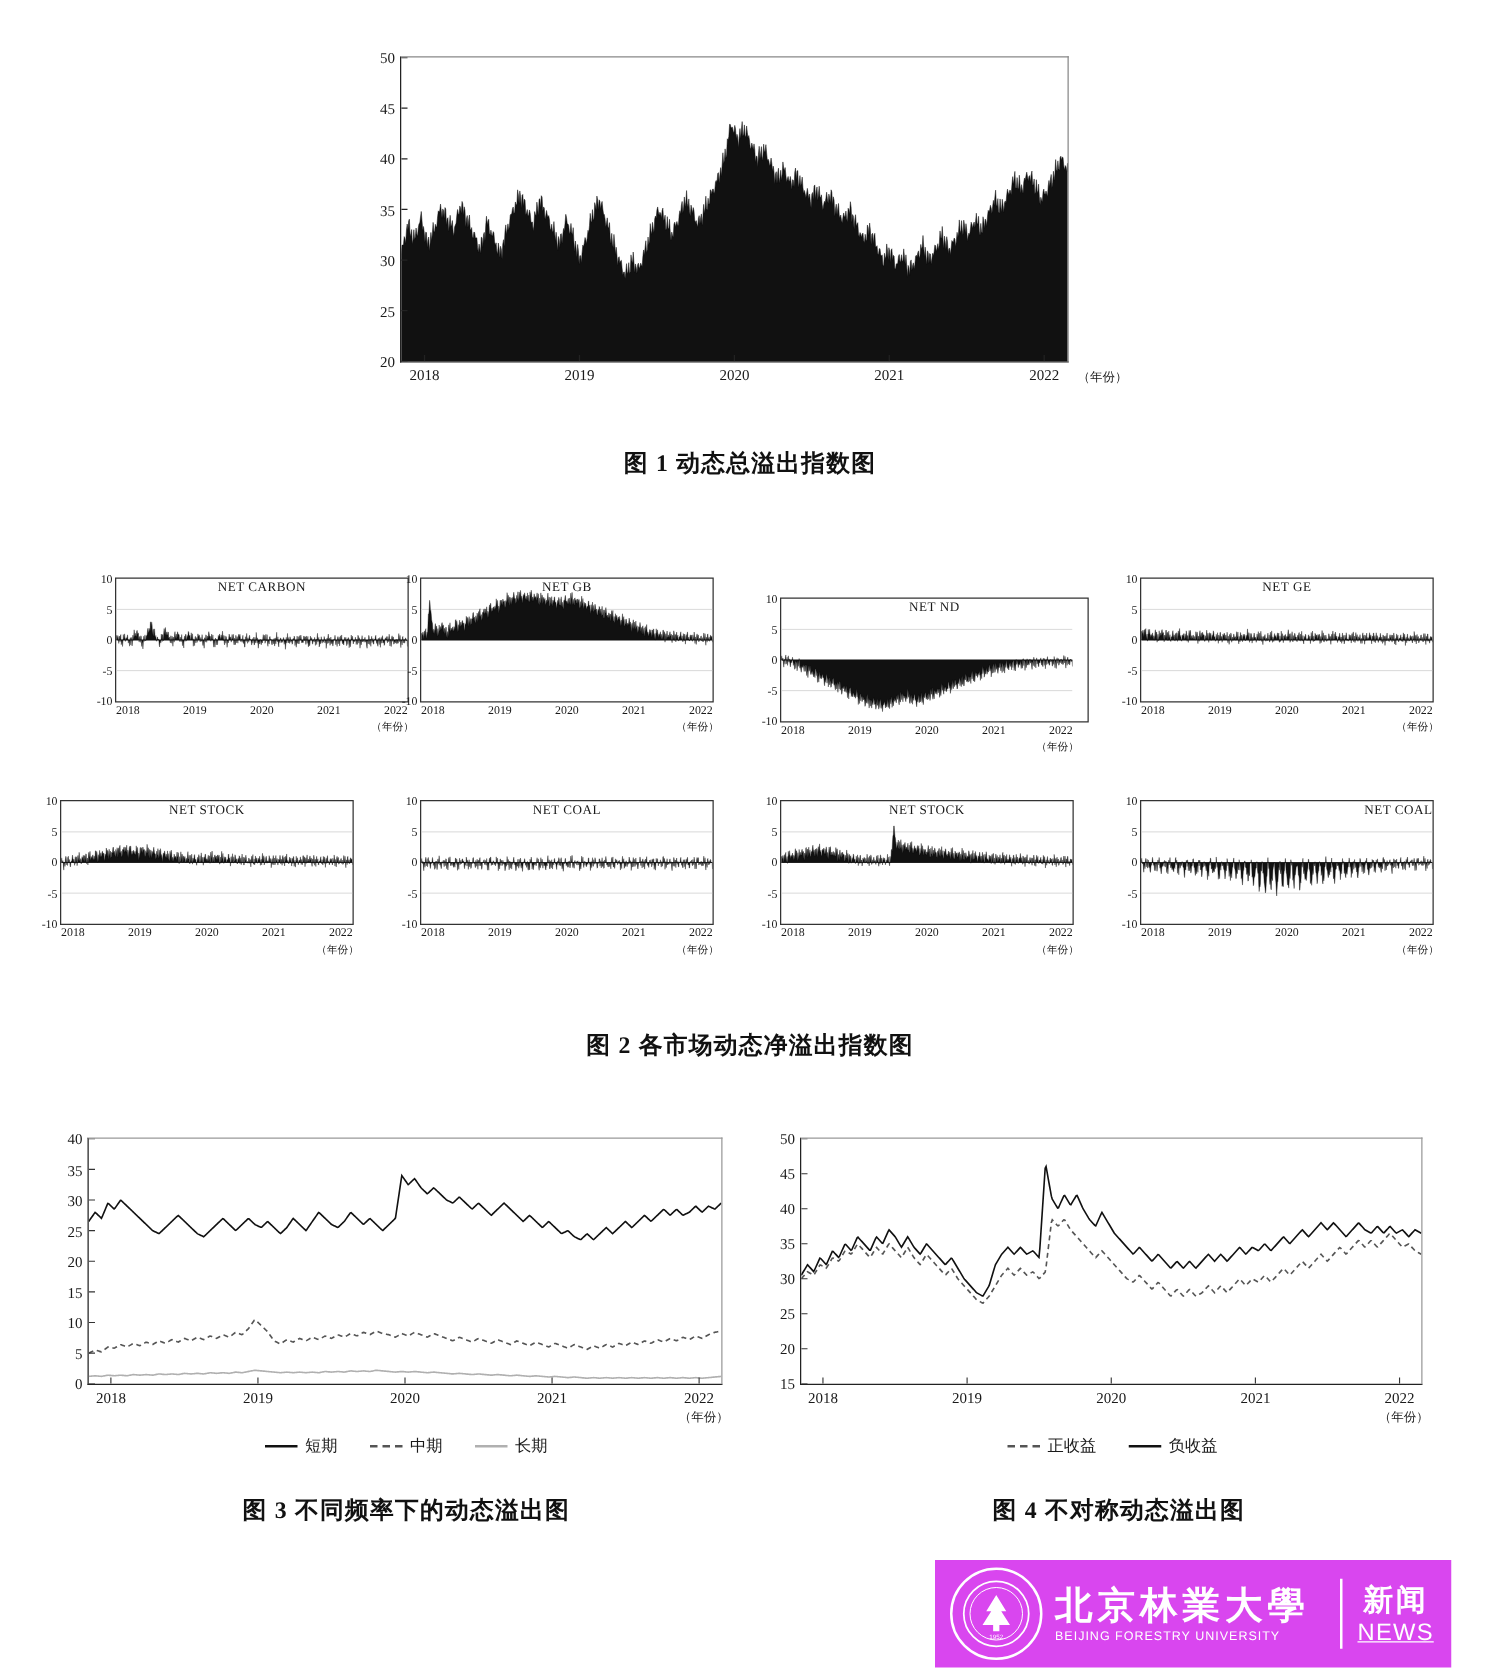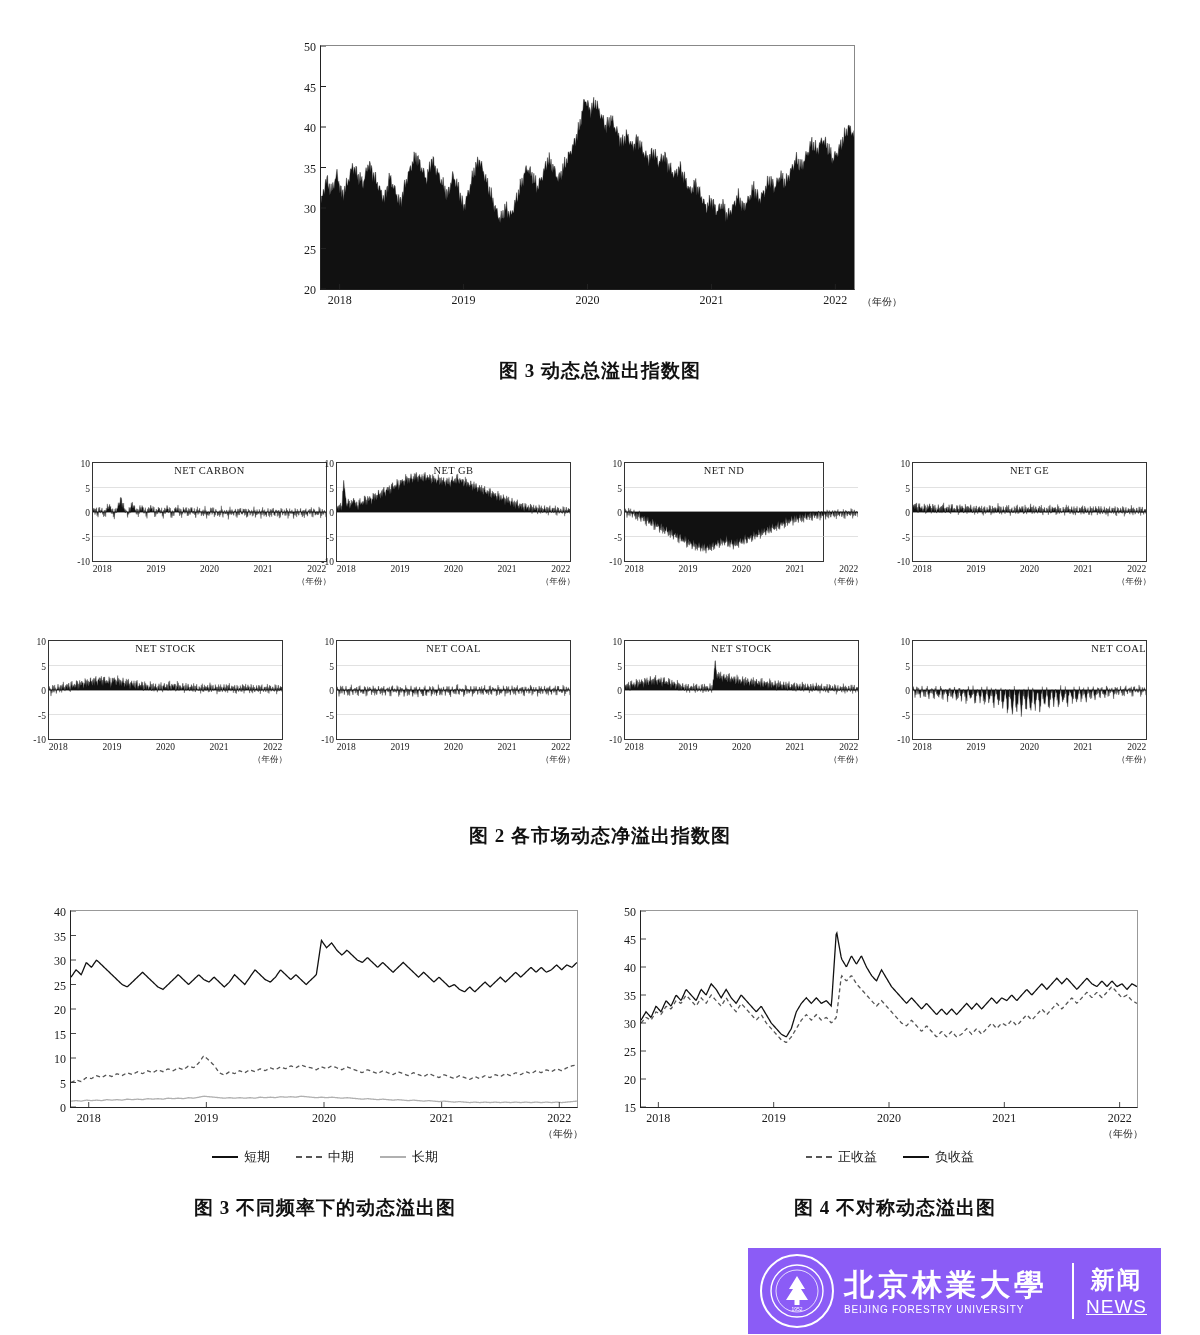--- a/index.html
+++ b/index.html
@@ -67,21 +67,21 @@
     position:absolute;display:flex;gap:26px;
     align-items:center;justify-content:center;width:100%;
     font-size:13px;font-family:"Liberation Serif", serif;
   }
   .legend .item{display:flex;align-items:center;gap:6px;}
   .legend .swatch{display:inline-block;width:26px;height:0;border-top-width:2px;border-top-style:solid;}
 
   
   .logo{
     position:absolute;display:flex;align-items:center;
-    background:#8b5cf6;color:#fff;
+    background:#d946ef;color:#fff;
   }
   .logo .crest{
     width:70px;height:70px;border-radius:50%;
     border:2px solid #ffffff;margin:0 10px 0 12px;
     display:flex;align-items:center;justify-content:center;
     flex:none;
   }
   .logo .names{display:flex;flex-direction:column;justify-content:center;padding-right:12px;}
   .logo .cn{font-size:30px;font-weight:bold;letter-spacing:4px;line-height:1.1;font-family:"Liberation Serif", serif;}
   .logo .en{font-size:10px;letter-spacing:.8px;font-family:"Liberation Sans", sans-serif;margin-top:3px;}
@@ -120,21 +120,21 @@
         <div class="ylab" style="top: 41.5px;">45</div>
         <div class="ylab" style="top: 1px;">50</div>
         <div class="xlab" style="left: 18.655px;">2018</div>
         <div class="xlab" style="left: 142.577px;">2019</div>
         <div class="xlab" style="left: 266.5px;">2020</div>
         <div class="xlab" style="left: 390.423px;">2021</div>
         <div class="xlab" style="left: 514.345px;">2022</div>
         <div class="unit" style="left: 541px; top: 249px;">（年份）</div>
       </div>
   </div>
-  <div class="caption" style="left:0;top:358px;width:1200px;">图 3  动态总溢出指数图</div>
+  <div class="caption" style="left:0;top:358px;width:1200px;">图 1  动态总溢出指数图</div>
 
   <div id="fig2-wrap">
       <div class="chartbox" style="left: 48px; top: 462px; width: 235px; height: 100px; margin-left: 44px;">
         <div class="plot" style="width: 235px; height: 100px; border: 1px solid rgb(51, 51, 51);">
           <svg width="233" height="98" viewBox="0 0 233 98" preserveAspectRatio="none">
             <line x1="0" y1="24.5" x2="233" y2="24.5" stroke="#cccccc" stroke-width="0.6"></line>
             <line x1="0" y1="49" x2="233" y2="49" stroke="#444" stroke-width="0.8"></line>
             <line x1="0" y1="73.5" x2="233" y2="73.5" stroke="#cccccc" stroke-width="0.6"></line>
             <path d="M0 49.00L0.00 48.02L0.33 45.17L0.67 46.65L1.00 47.93L1.33 45.46L1.67 47.82L2.00 51.76L2.33 46.70L2.67 45.83L3.00 50.55L3.33 45.84L3.67 44.65L4.00 52.74L4.33 50.92L4.67 48.65L5.00 54.23L5.33 50.68L5.67 44.59L6.00 48.28L6.33 47.72L6.67 44.08L7.00 47.67L7.33 50.18L7.67 47.54L8.00 47.12L8.33 48.32L8.67 46.87L9.00 44.88L9.33 48.19L9.67 51.48L10.00 48.69L10.33 50.37L10.67 53.94L11.00 48.03L11.33 47.08L11.67 53.00L12.00 48.29L12.33 46.91L12.67 53.81L13.00 49.76L13.33 45.06L13.67 49.18L14.00 45.56L14.33 40.87L14.67 45.57L15.00 46.43L15.33 43.57L15.67 45.67L16.00 46.26L16.33 42.45L16.67 41.27L17.00 43.69L17.33 44.58L17.67 43.32L18.00 47.30L18.33 50.68L18.67 46.15L19.00 46.95L19.33 50.89L19.67 45.61L20.00 46.39L20.33 54.18L20.67 51.22L21.00 50.63L21.33 56.17L21.67 50.93L22.00 45.92L22.33 50.20L22.67 48.11L23.00 44.90L23.33 49.40L23.67 49.75L24.00 45.78L24.33 45.38L24.67 45.14L25.00 41.82L25.33 39.69L25.67 42.35L26.00 43.24L26.33 39.62L26.67 41.17L27.00 42.25L27.33 34.89L27.67 34.37L28.00 38.43L28.33 34.69L28.67 36.88L29.00 45.09L29.33 41.47L29.67 40.10L30.00 46.15L30.33 42.73L30.67 40.09L31.00 46.48L31.33 46.94L31.67 45.38L32.00 49.45L32.33 50.07L32.67 46.75L33.00 46.59L33.33 48.77L33.67 48.64L34.00 48.14L34.33 52.61L34.67 54.58L35.00 50.01L35.33 50.43L35.67 51.48L36.00 44.28L36.33 45.14L36.67 50.37L37.00 44.84L37.33 44.54L37.67 49.74L38.00 43.26L38.33 39.86L38.67 44.50L39.00 41.10L39.33 38.95L39.67 44.50L40.00 44.96L40.33 42.52L40.67 44.52L41.00 44.94L41.33 42.49L41.67 42.85L42.00 46.92L42.33 48.10L42.67 46.59L43.00 50.25L43.33 51.31L43.67 45.57L44.00 47.85L44.33 51.60L44.67 45.93L45.00 48.32L45.33 54.01L45.67 47.81L46.00 46.60L46.33 50.72L46.67 44.50L47.00 42.29L47.33 47.98L47.67 46.05L48.00 44.23L48.33 48.04L48.67 46.50L49.00 42.41L49.33 43.38L49.67 45.09L50.00 44.35L50.33 44.95L50.67 49.63L51.00 50.39L51.33 46.73L51.67 49.36L52.00 50.30L52.33 44.61L52.67 48.32L53.00 53.56L53.33 48.88L53.67 51.31L54.00 55.43L54.33 47.76L54.67 45.91L55.00 50.13L55.33 45.29L55.67 44.29L56.00 49.90L56.33 48.08L56.67 45.28L57.00 47.16L57.33 45.67L57.67 42.16L58.00 42.70L58.33 45.67L58.67 45.82L59.00 45.15L59.33 48.95L59.67 48.48L60.00 43.24L60.33 46.44L60.67 48.76L61.00 44.05L61.33 48.83L61.67 54.01L62.00 48.08L62.33 49.43L62.67 53.54L63.00 46.85L63.33 46.08L63.67 51.36L64.00 47.93L64.33 47.00L64.67 50.96L65.00 47.93L65.33 44.08L65.67 45.66L66.00 46.26L66.33 44.91L66.67 46.33L67.00 50.47L67.33 49.87L67.67 46.96L68.00 50.13L68.33 49.68L68.67 44.69L69.00 49.66L69.33 53.43L69.67 48.83L70.00 52.81L70.33 55.58L70.67 47.32L71.00 47.22L71.33 50.68L71.67 44.84L72.00 45.36L72.33 50.86L72.67 47.75L73.00 45.86L73.33 48.22L73.67 45.58L74.00 42.32L74.33 43.86L74.67 46.18L75.00 45.84L75.33 46.33L75.67 50.07L76.00 48.44L76.33 44.24L76.67 48.16L77.00 49.03L77.33 44.97L77.67 51.07L78.00 54.70L78.33 48.79L78.67 51.81L79.00 54.71L79.33 47.41L79.67 48.37L80.00 52.98L80.33 48.51L80.67 48.94L81.00 52.85L81.33 48.57L81.67 45.36L82.00 47.01L82.33 46.03L82.67 44.17L83.00 46.07L83.33 49.02L83.67 47.08L84.00 44.90L84.33 47.95L84.67 46.04L85.00 41.91L85.33 47.52L85.67 49.52L86.00 45.29L86.33 50.78L86.67 52.96L87.00 45.67L87.33 48.27L87.67 51.60L88.00 46.21L88.33 49.43L88.67 54.86L89.00 50.32L89.33 49.30L89.67 51.38L90.00 47.23L90.33 44.26L90.67 46.20L91.00 47.32L91.33 46.52L91.67 47.81L92.00 50.73L92.33 47.88L92.67 44.60L93.00 48.43L93.33 47.64L93.67 44.43L94.00 51.23L94.33 53.00L94.67 47.39L95.00 51.61L95.33 52.79L95.67 45.24L96.00 47.86L96.33 51.37L96.67 46.23L97.00 48.17L97.33 51.56L97.67 46.22L98.00 44.35L98.33 46.82L98.67 45.32L99.00 44.47L99.33 47.78L99.67 50.39L100.00 48.60L100.33 48.01L100.67 50.81L101.00 47.96L101.33 45.25L101.67 51.31L102.00 51.89L102.33 48.73L102.67 54.76L103.00 54.19L103.33 46.34L103.67 49.36L104.00 50.22L104.33 43.72L104.67 47.56L105.00 51.69L105.33 47.18L105.67 48.31L106.00 50.81L106.33 46.40L106.67 45.16L107.00 48.30L107.33 48.90L107.67 48.46L108.00 50.83L108.33 53.05L108.67 49.76L109.00 47.89L109.33 51.61L109.67 49.36L110.00 46.66L110.33 53.06L110.67 52.37L111.00 46.88L111.33 51.28L111.67 49.95L112.00 42.92L112.33 48.18L112.67 51.44L113.00 47.29L113.33 51.92L113.67 55.56L114.00 50.63L114.33 50.46L114.67 52.21L115.00 49.14L115.33 48.53L115.67 51.83L116.00 52.82L116.33 50.47L116.67 50.20L117.00 51.35L117.33 46.88L117.67 44.65L118.00 49.64L118.33 47.96L118.67 45.16L119.00 51.62L119.33 50.34L119.67 44.44L120.00 49.56L120.33 49.77L120.67 44.71L121.00 51.01L121.33 54.08L121.67 48.85L122.00 50.97L122.33 52.27L122.67 46.66L123.00 46.21L123.33 48.95L123.67 48.38L124.00 48.60L124.33 51.70L124.67 52.94L125.00 49.55L125.33 48.97L125.67 52.13L126.00 48.96L126.33 47.65L126.67 53.86L127.00 51.60L127.33 47.30L127.67 52.12L128.00 48.95L128.33 42.79L128.67 49.01L129.00 50.48L129.33 46.46L129.67 52.30L130.00 54.50L130.33 49.06L130.67 50.08L131.00 51.19L131.33 47.26L131.67 47.64L132.00 51.05L132.33 50.88L132.67 48.85L133.00 49.89L133.33 50.95L133.67 47.10L134.00 47.14L134.33 52.47L134.67 50.68L135.00 50.26L135.33 56.47L135.67 52.55L136.00 46.87L136.33 51.53L136.67 48.96L137.00 43.71L137.33 50.05L137.67 51.39L138.00 46.95L138.33 51.00L138.67 51.78L139.00 46.39L139.33 47.88L139.67 50.87L140.00 49.32L140.33 49.72L140.67 52.43L141.00 51.85L141.33 48.00L141.67 47.74L142.00 49.26L142.33 45.88L142.67 46.94L143.00 53.50L143.33 50.97L143.67 49.06L144.00 54.78L144.33 50.91L144.67 45.86L145.00 51.75L145.33 50.52L145.67 46.29L146.00 52.20L146.33 51.86L146.67 45.51L147.00 47.85L147.33 48.71L147.67 45.01L148.00 47.30L148.33 51.18L148.67 50.74L149.00 50.12L149.33 51.39L149.67 50.43L150.00 45.78L150.33 46.13L150.67 49.63L151.00 46.32L151.33 46.51L151.67 52.59L152.00 48.64L152.33 45.77L152.67 51.77L153.00 48.85L153.33 46.14L153.67 54.41L154.00 53.97L154.33 49.33L154.67 53.59L155.00 52.10L155.33 45.89L155.67 47.81L156.00 49.20L156.33 47.11L156.67 49.14L157.00 52.34L157.33 51.27L157.67 48.57L158.00 49.59L158.33 50.57L158.67 46.89L159.00 48.52L159.33 53.37L159.67 49.29L160.00 48.19L160.33 52.64L160.67 46.66L161.00 43.62L161.33 50.71L161.67 48.90L162.00 46.91L162.33 54.54L162.67 53.56L163.00 48.82L163.33 52.07L163.67 50.91L164.00 46.37L164.33 49.12L164.67 51.60L165.00 49.66L165.33 49.21L165.67 50.87L166.00 49.58L166.33 46.21L166.67 48.26L167.00 51.41L167.33 48.71L167.67 51.09L168.00 55.70L168.33 49.73L168.67 47.41L169.00 51.86L169.33 46.47L169.67 44.23L170.00 51.56L170.33 49.83L170.67 47.32L171.00 53.31L171.33 51.30L171.67 46.62L172.00 50.70L172.33 52.05L172.67 49.50L173.00 51.89L173.33 53.85L173.67 51.14L174.00 48.53L174.33 49.14L174.67 48.22L175.00 45.18L175.33 48.53L175.67 52.81L176.00 49.03L176.33 50.08L176.67 54.22L177.00 47.93L177.33 46.21L177.67 52.11L178.00 48.06L178.33 46.75L178.67 53.71L179.00 50.24L179.33 45.64L179.67 50.03L180.00 48.28L180.33 44.96L180.67 49.64L181.00 52.01L181.33 50.51L181.67 51.95L182.00 53.02L182.33 50.08L182.67 46.83L183.00 48.76L183.33 49.99L183.67 46.86L184.00 49.74L184.33 53.55L184.67 48.00L185.00 48.14L185.33 52.57L185.67 47.04L186.00 47.40L186.33 55.24L186.67 51.45L187.00 49.32L187.33 54.47L187.67 49.84L188.00 45.02L188.33 48.85L188.67 47.86L189.00 45.93L189.33 50.20L189.67 52.18L190.00 49.75L190.33 49.00L190.67 50.41L191.00 49.29L191.33 46.75L191.67 50.28L192.00 52.68L192.33 48.48L192.67 50.28L193.00 52.59L193.33 45.26L193.67 45.73L194.00 51.49L194.33 47.11L194.67 48.22L195.00 55.55L195.33 51.31L195.67 48.76L196.00 52.91L196.33 48.87L196.67 45.51L197.00 50.18L197.33 50.52L197.67 48.18L198.00 49.79L198.33 50.81L198.67 48.10L199.00 46.79L199.33 49.79L199.67 50.79L200.00 49.22L200.33 53.87L200.67 55.66L201.00 49.24L201.33 49.93L201.67 52.21L202.00 45.25L202.33 46.49L202.67 52.60L203.00 48.18L203.33 48.47L203.67 54.11L204.00 48.82L204.33 46.06L204.67 51.07L205.00 49.49L205.33 47.72L205.67 52.13L206.00 52.31L206.33 48.99L206.67 48.59L207.00 48.86L207.33 46.24L207.67 45.28L208.00 49.91L208.33 51.77L208.67 48.89L209.00 52.45L209.33 54.06L209.67 47.52L210.00 49.00L210.33 52.78L210.67 47.03L211.00 49.14L211.33 54.88L211.67 48.71L212.00 46.99L212.33 51.55L212.67 46.92L213.00 45.52L213.33 51.44L213.67 51.24L214.00 50.08L214.33 53.32L214.67 52.56L215.00 48.46L215.33 47.20L215.67 48.92L216.00 47.91L216.33 46.24L216.67 50.29L217.00 51.26L217.33 46.18L217.67 48.86L218.00 50.50L218.33 44.36L218.67 48.11L219.00 53.82L219.33 48.37L219.67 49.89L220.00 54.28L220.33 47.36L220.67 45.65L221.00 50.12L221.33 46.76L221.67 46.66L222.00 52.35L222.33 52.06L222.67 49.73L223.00 51.03L223.33 51.32L223.67 48.99L224.00 48.31L224.33 51.87L224.67 51.60L225.00 48.61L225.33 51.78L225.67 50.89L226.00 43.84L226.33 47.28L226.67 50.34L227.00 45.28L227.33 49.82L227.67 55.09L228.00 48.96L228.33 49.70L228.67 53.06L229.00 46.71L229.33 46.13L229.67 51.46L230.00 49.36L230.33 48.37L230.67 51.55L231.00 50.43L231.33 47.23L231.67 47.84L232.00 49.82L232.33 48.98L232.67 49.27L233.00 54.18L233.00 49.00Z" fill="#111111" stroke="#111111" stroke-width="0.3"></path>
           </svg>
@@ -168,21 +168,21 @@
           <div class="sm-ylab" style="top: 1px;">10</div>
           <div class="sm-xlab" style="left: 9.32px;">2018</div>
           <div class="sm-xlab" style="left: 62.91px;">2019</div>
           <div class="sm-xlab" style="left: 116.5px;">2020</div>
           <div class="sm-xlab" style="left: 170.09px;">2021</div>
           <div class="sm-xlab" style="left: 223.68px;">2022</div>
           <div class="sm-unit" style="left: 199px; top: 114px; width: 44px;">（年份）</div>
         </div>
       </div>
       <div class="chartbox" style="left: 624px; top: 462px; width: 235px; height: 100px;">
-        <div class="plot" style="width: 200px; height: 100px; border: 1px solid rgb(51, 51, 51);">
+        <div class="plot" style="width: 247px; height: 100px; border: 1px solid rgb(51, 51, 51); margin-top: 16px;">
           <svg width="233" height="98" viewBox="0 0 233 98" preserveAspectRatio="none">
             <line x1="0" y1="24.5" x2="233" y2="24.5" stroke="#cccccc" stroke-width="0.6"></line>
             <line x1="0" y1="49" x2="233" y2="49" stroke="#444" stroke-width="0.8"></line>
             <line x1="0" y1="73.5" x2="233" y2="73.5" stroke="#cccccc" stroke-width="0.6"></line>
             <path d="M0 49.00L0.00 48.02L0.33 45.66L0.67 47.64L1.00 49.41L1.33 47.44L1.67 50.29L2.00 54.72L2.33 50.11L2.67 48.46L3.00 52.41L3.33 46.92L3.67 44.95L4.00 52.27L4.33 49.68L4.67 46.77L5.00 53.34L5.33 50.77L5.67 45.66L6.00 50.34L6.33 50.77L6.67 48.11L7.00 52.51L7.33 54.53L7.67 51.40L8.00 50.48L8.33 51.19L8.67 49.25L9.00 46.76L9.33 49.82L9.67 53.34L10.00 50.76L10.33 52.65L10.67 56.44L11.00 50.74L11.33 50.01L11.67 55.83L12.00 51.47L12.33 50.44L12.67 57.68L13.00 53.99L13.33 49.63L13.67 54.10L14.00 51.31L14.33 47.75L14.67 53.58L15.00 55.56L15.33 53.83L15.67 57.07L16.00 58.78L16.33 55.44L16.67 53.35L17.00 54.85L17.33 54.83L17.67 52.66L18.00 55.72L18.33 58.19L18.67 53.40L19.00 54.21L19.33 58.16L19.67 52.89L20.00 53.67L20.33 61.47L20.67 58.52L21.00 57.29L21.33 63.11L21.67 58.15L22.00 53.41L22.33 57.97L22.67 56.16L23.00 53.23L23.33 58.85L23.67 60.69L24.00 58.20L24.33 59.28L24.67 60.51L25.00 58.67L25.33 58.02L25.67 61.25L26.00 62.62L26.33 59.49L26.67 61.53L27.00 63.09L27.33 56.22L27.67 56.19L28.00 61.51L28.33 57.35L28.67 59.13L29.00 66.93L29.33 62.89L29.67 61.11L30.00 66.72L30.33 61.90L30.67 58.34L31.00 63.82L31.33 63.36L31.67 60.88L32.00 64.03L32.33 63.85L32.67 60.70L33.00 60.75L33.33 63.15L33.67 63.24L34.00 62.96L34.33 67.64L34.67 69.63L35.00 64.43L35.33 65.40L35.67 67.01L36.00 60.36L36.33 61.79L36.67 67.57L37.00 62.89L37.33 64.13L37.67 70.54L38.00 65.25L38.33 63.05L38.67 68.89L39.00 66.68L39.33 65.37L39.67 70.86L40.00 70.34L40.33 66.91L40.67 67.93L41.00 67.36L41.33 63.93L41.67 63.76L42.00 67.92L42.33 69.24L42.67 67.89L43.00 71.69L43.33 72.90L43.67 67.30L44.00 69.19L44.33 72.22L44.67 66.62L45.00 69.07L45.33 74.83L45.67 68.70L46.00 67.55L46.33 72.36L46.67 67.26L47.00 66.19L47.33 73.00L47.67 72.20L48.00 71.51L48.33 76.45L48.67 75.34L49.00 71.11L49.33 71.16L49.67 71.96L50.00 70.30L50.33 69.99L50.67 73.75L51.00 74.39L51.33 70.90L51.67 73.82L52.00 75.04L52.33 69.64L52.67 73.64L53.00 79.17L53.33 73.90L53.67 75.80L54.00 80.20L54.33 72.81L54.67 71.23L55.00 75.73L55.33 71.17L55.67 71.40L56.00 78.26L56.33 77.43L56.67 75.62L57.00 78.49L57.33 77.98L57.67 75.46L58.00 75.96L58.33 78.67L58.67 78.05L59.00 76.60L59.33 79.63L59.67 78.39L60.00 72.43L60.33 75.92L60.67 78.53L61.00 74.10L61.33 79.17L61.67 84.64L62.00 79.00L62.33 80.49L62.67 83.82L63.00 76.65L63.33 76.15L63.67 81.71L64.00 78.55L64.33 77.90L64.67 82.37L65.00 80.68L65.33 77.91L65.67 79.92L66.00 80.95L66.33 80.02L66.67 81.87L67.00 86.12L67.33 84.88L67.67 81.28L68.00 83.61L68.33 82.31L68.67 76.48L69.00 80.61L69.33 83.85L69.67 79.25L70.00 83.58L70.33 87.47L70.67 80.34L71.00 81.36L71.33 85.95L71.67 80.88L72.00 81.75L72.33 87.49L72.67 84.38L73.00 82.49L73.33 84.84L73.67 82.20L74.00 79.35L74.33 81.67L74.67 84.52L75.00 84.19L75.33 84.68L75.67 88.42L76.00 86.80L76.33 82.09L76.67 85.16L77.00 85.18L77.33 80.28L77.67 85.53L78.00 88.32L78.33 81.56L78.67 84.28L79.00 87.11L79.33 80.13L79.67 82.15L80.00 87.81L80.33 84.40L80.67 85.89L81.00 90.30L81.33 86.37L81.67 83.39L82.00 85.03L82.33 84.05L82.67 82.19L83.00 84.09L83.33 87.39L83.67 85.87L84.00 83.89L84.33 86.73L84.67 84.61L85.00 80.27L85.33 85.67L85.67 86.93L86.00 81.93L86.33 86.62L86.67 87.96L87.00 79.82L87.33 81.57L87.67 84.07L88.00 78.40L88.33 81.33L88.67 86.89L89.00 83.12L89.33 82.87L89.67 85.73L90.00 82.28L90.33 79.37L90.67 81.38L91.00 82.23L91.33 80.66L91.67 81.17L92.00 83.32L92.33 79.84L92.67 76.62L93.00 80.53L93.33 79.76L93.67 76.48L94.00 83.21L94.33 84.91L94.67 79.02L95.00 82.33L95.33 82.59L95.67 74.53L96.00 77.21L96.33 80.79L96.67 75.72L97.00 78.04L97.33 82.49L97.67 78.20L98.00 77.01L98.33 79.62L98.67 78.26L99.00 77.56L99.33 80.61L99.67 82.37L100.00 79.74L100.33 78.21L100.67 79.95L101.00 76.05L101.33 72.28L101.67 77.96L102.00 78.90L102.33 76.11L102.67 82.95L103.00 83.80L103.33 77.36L103.67 81.79L104.00 83.26L104.33 76.76L104.67 80.59L105.00 84.40L105.33 79.19L105.67 79.61L106.00 81.40L106.33 77.10L106.67 76.43L107.00 80.14L107.33 81.21L107.67 81.13L108.00 83.85L108.33 86.43L108.67 82.58L109.00 79.79L109.33 82.59L109.67 79.79L110.00 76.95L110.33 83.20L110.67 82.36L111.00 77.41L111.33 82.52L111.67 81.88L112.00 75.09L112.33 80.07L112.67 83.06L113.00 78.62L113.33 82.23L113.67 84.74L114.00 78.69L114.33 77.80L114.67 79.26L115.00 75.91L115.33 75.01L115.67 78.84L116.00 80.39L116.33 78.61L116.67 78.97L117.00 80.83L117.33 77.06L117.67 75.50L118.00 80.34L118.33 78.52L118.67 75.57L119.00 81.42L119.33 79.09L119.67 72.12L120.00 76.29L120.33 76.30L120.67 71.02L121.00 77.12L121.33 80.39L121.67 75.72L122.00 78.40L122.33 80.10L122.67 74.20L123.00 73.46L123.33 75.92L123.67 74.69L124.00 73.92L124.33 76.04L124.67 76.53L125.00 73.00L125.33 72.28L125.67 75.30L126.00 72.49L126.33 71.95L126.67 78.93L127.00 77.14L127.33 72.77L127.67 77.51L128.00 74.27L128.33 67.53L128.67 72.76L129.00 73.25L129.33 68.61L129.67 74.32L130.00 76.38L130.33 70.79L130.67 72.12L131.00 73.85L131.33 70.56L131.67 71.14L132.00 74.33L132.33 73.95L132.67 71.69L133.00 72.04L133.33 72.05L133.67 67.13L134.00 66.62L134.33 71.75L134.67 69.75L135.00 69.12L135.33 75.73L135.67 72.66L136.00 67.83L136.33 72.75L136.67 70.18L137.00 64.92L137.33 71.26L137.67 72.05L138.00 66.70L138.33 69.84L138.67 70.34L139.00 64.88L139.33 66.30L139.67 69.22L140.00 67.98L140.33 68.95L140.67 72.22L141.00 71.50L141.33 67.36L141.67 66.82L142.00 68.05L142.33 63.95L142.67 64.03L143.00 69.60L143.33 66.86L143.67 64.82L144.00 70.40L144.33 66.39L144.67 61.81L145.00 68.54L145.33 68.16L145.67 63.93L146.00 69.84L146.33 69.49L146.67 63.13L147.00 64.90L147.33 64.83L147.67 60.28L148.00 62.51L148.33 66.31L148.67 65.81L149.00 65.12L149.33 66.81L149.67 66.56L150.00 62.49L150.33 62.69L150.67 66.05L151.00 62.59L151.33 62.63L151.67 67.84L152.00 62.62L152.33 58.68L152.67 64.26L153.00 60.92L153.33 57.79L153.67 65.65L154.00 65.57L154.33 61.71L154.67 66.48L155.00 64.92L155.33 58.63L155.67 60.48L156.00 61.79L156.33 59.11L156.67 60.29L157.00 62.97L157.33 61.90L157.67 59.20L158.00 60.23L158.33 61.22L158.67 57.96L159.00 60.23L159.33 65.32L159.67 61.02L160.00 59.71L160.33 63.94L160.67 57.74L161.00 53.91L161.33 59.94L161.67 57.54L162.00 55.34L162.33 62.76L162.67 61.57L163.00 56.62L163.33 60.31L163.67 59.85L164.00 55.49L164.33 58.09L164.67 60.42L165.00 58.34L165.33 57.74L165.67 58.70L166.00 56.50L166.33 52.81L166.67 54.80L167.00 57.88L167.33 55.10L167.67 57.42L168.00 62.52L168.33 57.26L168.67 55.08L169.00 59.53L169.33 54.13L169.67 51.88L170.00 59.21L170.33 56.76L170.67 53.27L171.00 58.88L171.33 56.59L171.67 51.64L172.00 55.44L172.33 56.51L172.67 54.46L173.00 57.63L173.33 59.69L173.67 57.05L174.00 54.51L174.33 55.18L174.67 54.32L175.00 50.77L175.33 53.43L175.67 57.72L176.00 53.94L176.33 54.99L176.67 59.14L177.00 52.85L177.33 51.61L177.67 58.07L178.00 53.95L178.33 52.56L178.67 59.45L179.00 55.91L179.33 51.24L179.67 54.95L180.00 52.49L180.33 49.03L180.67 53.57L181.00 55.80L181.33 54.17L181.67 55.47L182.00 57.00L182.33 54.51L182.67 51.19L183.00 53.04L183.33 54.21L183.67 51.00L184.00 53.80L184.33 56.93L184.67 50.77L185.00 50.78L185.33 55.06L185.67 49.40L186.00 49.63L186.33 57.32L186.67 54.13L187.00 52.51L187.33 57.79L187.67 53.29L188.00 48.61L188.33 52.58L188.67 51.73L189.00 49.25L189.33 53.14L189.67 55.04L190.00 52.55L190.33 51.73L190.67 53.07L191.00 51.89L191.33 49.80L191.67 53.53L192.00 55.86L192.33 51.58L192.67 53.30L193.00 55.55L193.33 48.14L193.67 48.01L194.00 53.49L194.33 49.03L194.67 50.08L195.00 57.34L195.33 53.03L195.67 50.42L196.00 55.15L196.33 51.34L196.67 48.05L197.00 52.79L197.33 53.20L197.67 50.92L198.00 52.60L198.33 52.85L198.67 49.74L199.00 48.15L199.33 50.88L199.67 51.60L200.00 49.76L200.33 54.13L200.67 56.54L201.00 50.33L201.33 51.15L201.67 53.57L202.00 46.74L202.33 48.13L202.67 54.37L203.00 49.42L203.33 49.69L203.67 55.33L204.00 50.05L204.33 47.29L204.67 52.30L205.00 50.72L205.33 49.48L205.67 54.03L206.00 54.35L206.33 51.17L206.67 50.91L207.00 51.32L207.33 48.84L207.67 47.31L208.00 51.59L208.33 53.10L208.67 49.87L209.00 53.08L209.33 54.35L209.67 47.45L210.00 49.33L210.33 53.32L210.67 47.78L211.00 50.10L211.33 56.05L211.67 50.09L212.00 48.57L212.33 52.74L212.67 47.91L213.00 46.29L213.33 52.00L213.67 51.60L214.00 50.23L214.33 53.26L214.67 52.99L215.00 49.31L215.33 48.47L215.67 50.61L216.00 50.01L216.33 48.76L216.67 53.23L217.00 53.94L217.33 48.64L217.67 51.12L218.00 52.55L218.33 46.21L218.67 49.74L219.00 55.24L219.33 49.93L219.67 51.45L220.00 55.83L220.33 48.91L220.67 47.20L221.00 51.67L221.33 48.30L221.67 47.82L222.00 53.23L222.33 52.66L222.67 50.05L223.00 51.07L223.33 51.08L223.67 48.48L224.00 48.14L224.33 51.98L224.67 51.99L225.00 49.29L225.33 52.73L225.67 52.11L226.00 45.35L226.33 48.52L226.67 51.37L227.00 46.10L227.33 50.43L227.67 55.49L228.00 49.15L228.33 49.69L228.67 53.27L229.00 47.13L229.33 46.77L229.67 52.30L230.00 50.41L230.33 49.63L230.67 53.02L231.00 51.68L231.33 48.27L231.67 48.68L232.00 50.45L232.33 49.40L232.67 49.48L233.00 54.18L233.00 49.00Z" fill="#111111" stroke="#111111" stroke-width="0.3"></path>
           </svg>
           <div class="sm-title" style="top: 2px;">NET ND</div>
           <div class="sm-ylab" style="top: 99px;">-10</div>
           <div class="sm-ylab" style="top: 74.5px;">-5</div>
           <div class="sm-ylab" style="top: 50px;">0</div>

